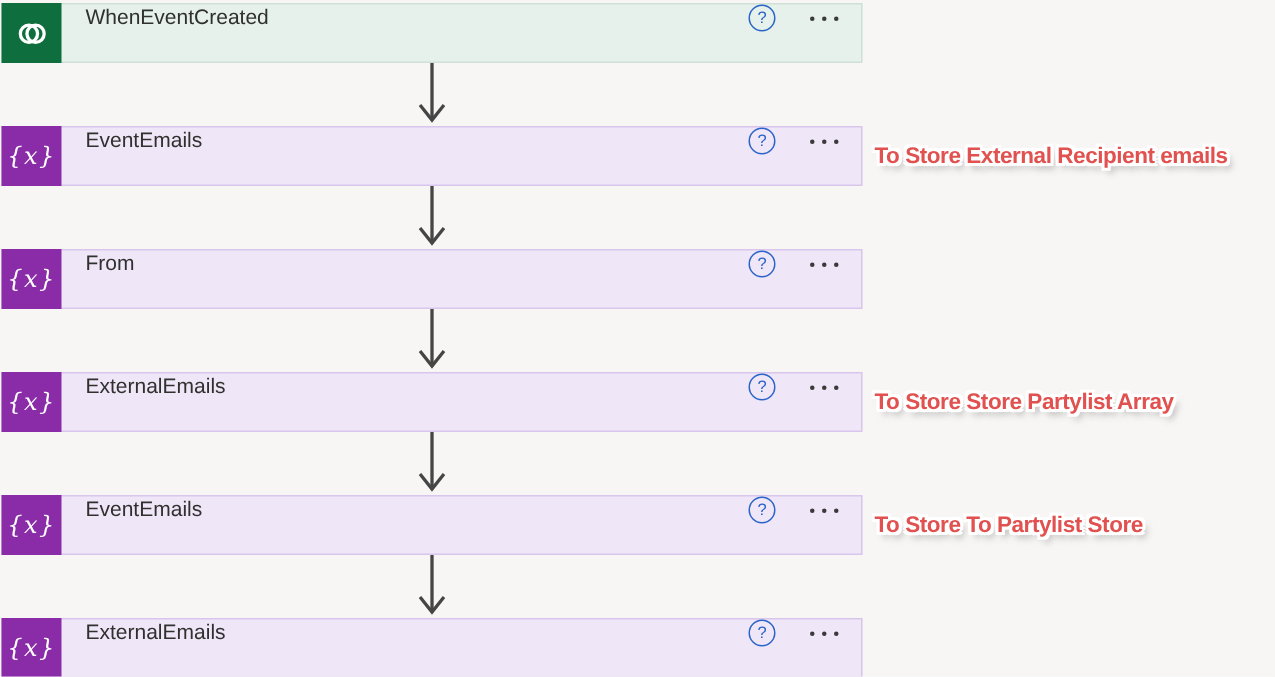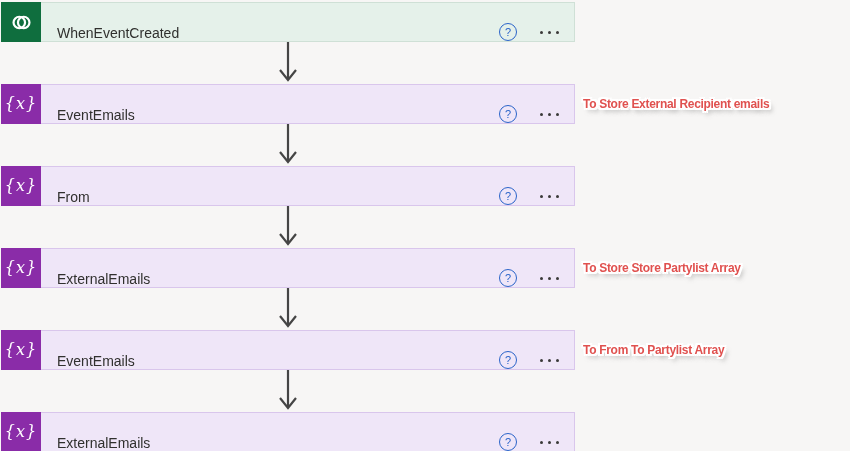--- a/index.html
+++ b/index.html
@@ -17,21 +17,21 @@
   }
   .step-row{
     position:relative;
     height:40px;
     margin-bottom:42px;
   }
   .card{
     position:absolute;
     left:1px;top:0;
     width:574px;height:40px;
-    display:flex;align-items:flex-end;
+    display:flex;align-items:flex-start;
     box-sizing:border-box;
     cursor:pointer;
   }
   .card.trigger{
     background:var(--trigger-card-bg,#e5f1ea);
     border:1px solid var(--trigger-card-border,#cfe0d6);
   }
   .card.variable{
     background:var(--variable-card-bg,#efe6f8);
     border:1px solid var(--variable-card-border,#d9c6ec);
@@ -81,21 +81,21 @@
   .dot{
     width:3px;height:3px;border-radius:50%;
     background:#3a3a39;display:block;
   }
   .annotation{
     position:absolute;
     left:583px;top:50%;
     transform:translateY(-50%);
     color:var(--annotation-color,#e0514f);
     font-weight:bold;
-    font-size:12px;
+    font-size:15px;
     letter-spacing:-0.3px;
     white-space:nowrap;
     text-shadow:
       -2px -2px 0 #fff, 0 -2px 0 #fff, 2px -2px 0 #fff,
       -2px 0 0 #fff, 2px 0 0 #fff,
       -2px 2px 0 #fff, 0 2px 0 #fff, 2px 2px 0 #fff,
       -1px -1px 0 #fff, 1px -1px 0 #fff, -1px 1px 0 #fff, 1px 1px 0 #fff,
       3px 4px 4px rgba(110,110,110,0.55);
   }
   .arrow{
@@ -233,21 +233,21 @@
         <span class="help">
           <span class="help-glyph">?</span>
         </span>
         <span class="menu">
           <i class="dot"></i>
             <i class="dot"></i>
             <i class="dot"></i>
         </span>
       </div>
     </div>
-    <div class="annotation">To From To Partylist Array</div>
+    <div class="annotation">To Store To Partylist Store</div>
     <div class="arrow">
       <svg width="26" height="41" viewBox="0 0 26 41" aria-hidden="true">
         <line x1="13" y1="0" x2="13" y2="37" stroke="currentColor" stroke-width="2.2"></line>
         <polyline points="5,28 13,38 21,28" fill="none" stroke="currentColor" stroke-width="2.2"></polyline>
       </svg>
     </div>
   </div>
 
   <div class="step-row">
     <div class="card variable">

